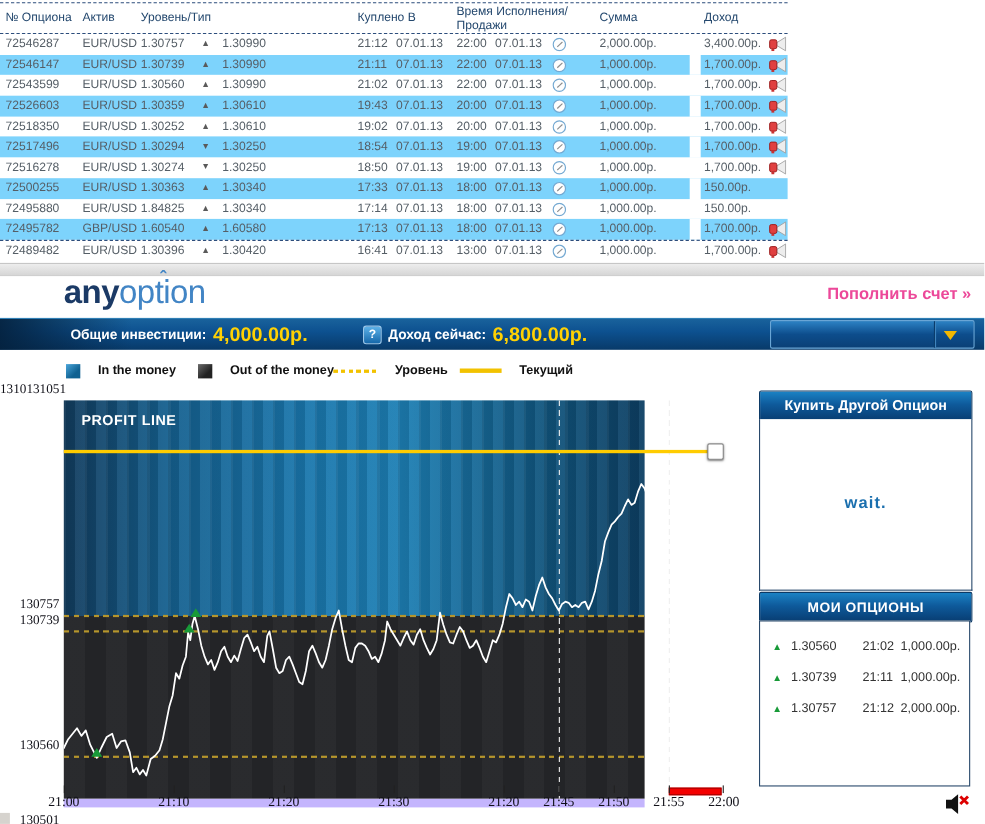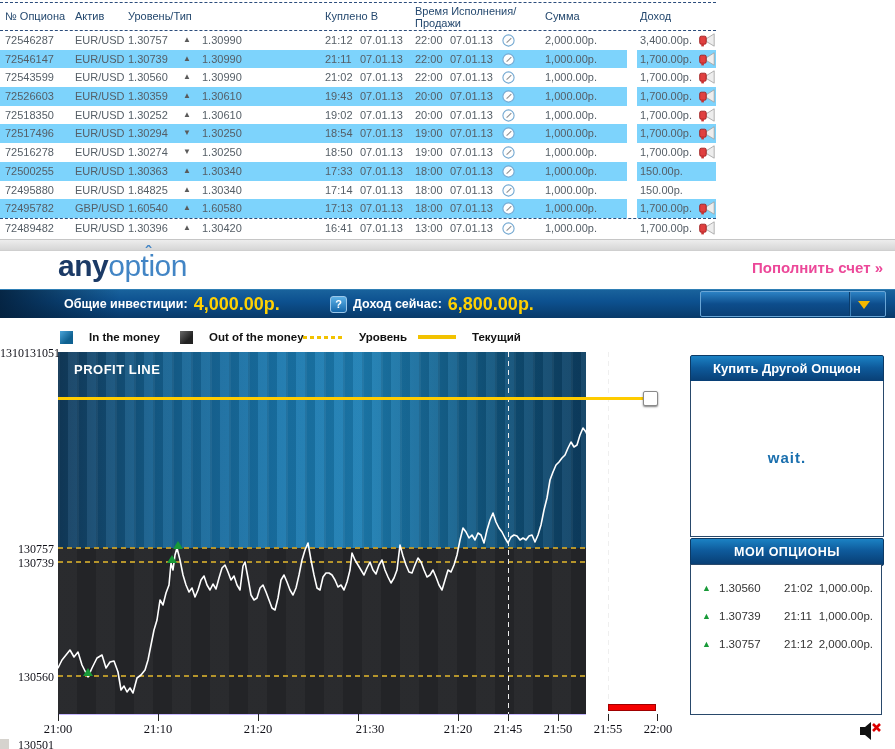--- a/index.html
+++ b/index.html
@@ -63,21 +63,21 @@
   
   .lg{position:absolute;top:329px;height:16px;display:flex;align-items:center;gap:16px;
       font-size:11.5px;font-weight:600;color:#111;white-space:nowrap}
   .lsq{width:13px;height:13px}
   .lsq.blue{background:linear-gradient(135deg,#4aa5da 0%,#0f6191 65%)}
   .lsq.dark{background:linear-gradient(135deg,#6a6a6a 0%,#222 65%)}
   .ldash{width:40px;height:3px;background:repeating-linear-gradient(90deg,#f2c200 0 4px,transparent 4px 7px)}
   .lsolid{width:38px;height:4px;background:#f2c200}
 
   
-  #chart{left:58px;top:352px;width:528px;height:362px;border-bottom:1px solid #c4b5fd}
+  #chart{left:58px;top:364px;width:528px;height:362px;border-bottom:8px solid #c4b5fd}
   .zblue{position:absolute;left:0;top:0;width:100%;height:196px;
      background:repeating-linear-gradient(90deg,rgba(255,255,255,.05) 0 2px,rgba(255,255,255,0) 2px 19px),
                 repeating-linear-gradient(90deg,rgba(0,0,0,.10) 0 10px,rgba(255,255,255,.05) 10px 19px),
                 linear-gradient(90deg,#123c5e 0%,#15608f 18%,#1a77ad 42%,#1d7fb4 58%,#11567f 82%,#0d3f63 100%)}
   .zdark{position:absolute;left:0;top:196px;width:100%;height:166px;
      background:repeating-linear-gradient(90deg,rgba(255,255,255,.03) 0 19px,rgba(255,255,255,0) 19px 38px),#232427}
   .lvl-line{position:absolute;left:0;width:100%;height:2px;
      background:repeating-linear-gradient(90deg,#b5952c 0 5px,transparent 5px 9px)}
   .vdash{position:absolute;top:0;width:1px;height:362px;
      background:repeating-linear-gradient(180deg,#efefef 0 5px,transparent 5px 9px)}
@@ -446,21 +446,21 @@
     <span class="xtick" style="left:300px"></span>
     <span class="xtick" style="left:400px"></span>
     <span class="xtick" style="left:450px"></span>
     <span class="xtick" style="left:500px"></span>
     <span class="xtick" style="left:550px"></span>
     <span class="xtick" style="left:599px"></span>
 </div>
 <span class="xlab" style="left:36px">21:00</span>
 <span class="xlab" style="left:136px">21:10</span>
 <span class="xlab" style="left:236px">21:20</span>
-<span class="xlab" style="left:348px">21:30</span>
+<span class="xlab" style="left:336px">21:30</span>
 <span class="xlab" style="left:436px">21:20</span>
 <span class="xlab" style="left:486px">21:45</span>
 <span class="xlab" style="left:536px">21:50</span>
 <span class="xlab" style="left:586px">21:55</span>
 <span class="xlab" style="left:636px">22:00</span>
 
 <div id="buybtn" class="abs blue-hdr">Купить Другой Опцион</div>
 <div id="waitp" class="abs">
   <div class="wait-t">wait.</div>
 </div>

